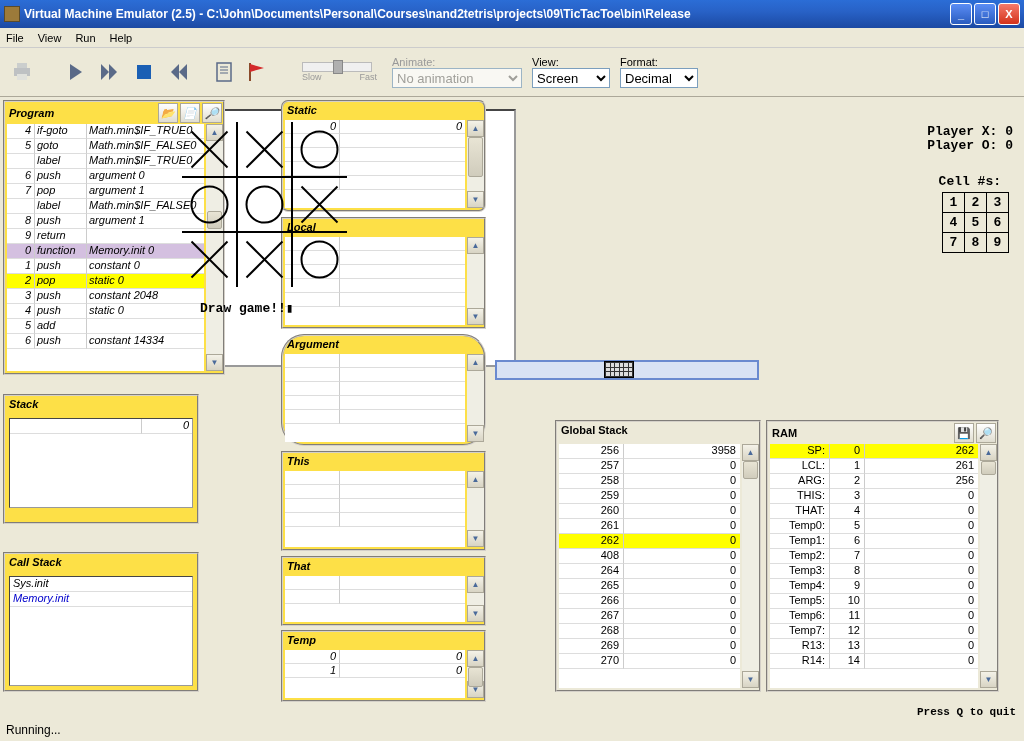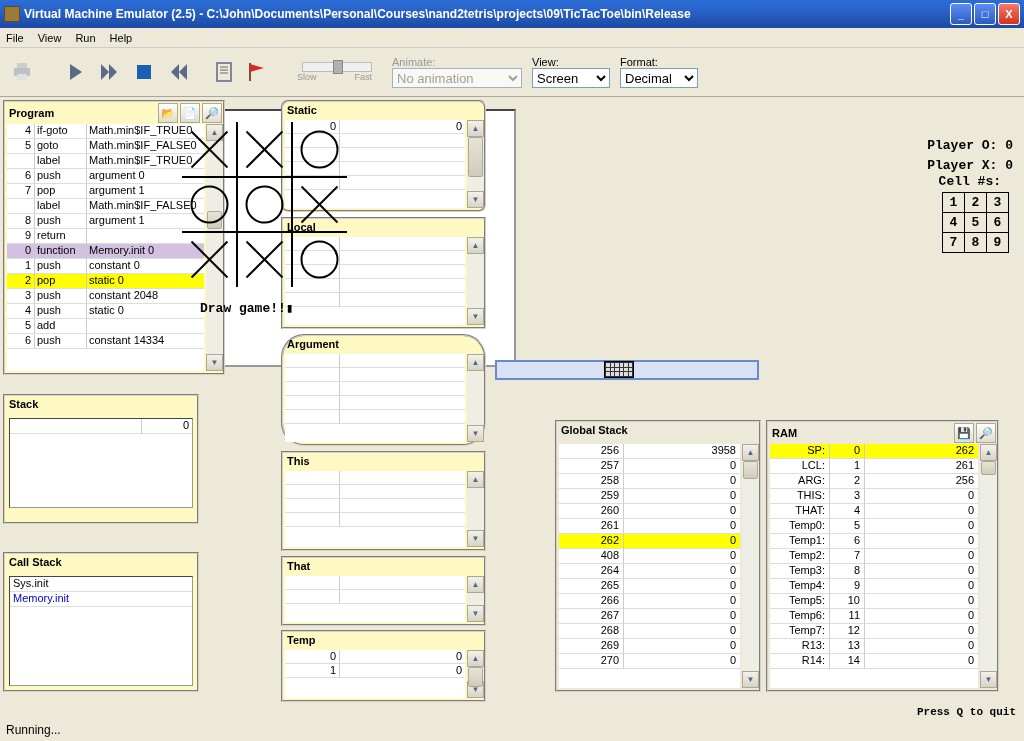--- a/index.html
+++ b/index.html
@@ -67,40 +67,41 @@
   }
   .tbbtn svg { width: 24px; height: 24px; }
   .tbbtn.disabled { opacity: 0.4; }
   .slider-area {
     display: flex; flex-direction: column; align-items: center;
     margin: 0 10px;
     color: #888;
   }
   .slider-track { width: 70px; height: 10px; border: 1px solid #bbb; background: #f0f0f0; position: relative; }
   .slider-thumb { width: 10px; height: 14px; background: #b0b0b0; position: absolute; top: -3px; left: 30px; border: 1px solid #888; }
-  .slider-labels { display: flex; justify-content: flex-end; width: 70px; font-size: 9px; color: #999; gap: 38px; }
+  .slider-labels { display: flex; justify-content: space-between; width: 70px; font-size: 9px; color: #999; gap: 38px; }
   .toolbar-labelcol { display: flex; flex-direction: column; margin-left: 10px; }
   select.tool { height: 20px; font-size: 13px; background: #fff; border: 1px solid #7b9ebd; }
   .workspace {
     position: absolute;
     top: 97px; left: 0; right: 0; bottom: 20px;
     padding: 12px;
     background: #ece9d8;
   }
   .statusbar {
     position: absolute; bottom: 0; left: 0; right: 0;
     height: 20px;
     background: #ece9d8;
     padding: 2px 6px;
     font-size: 12px;
   }
   .panel {
     position: absolute;
     border: 2px groove #d4d0c8;
-    background: #fef9c3;
+    background: #fde047;
+    font-style: italic;
   }
   .panel-title {
     font-size: 11px;
     font-weight: bold;
     padding: 2px 4px;
   }
   .hl-yellow { background: #ffff00; }
   .hl-purple { background: #d4c0e0; }
   .blue-text { color: #0000cc; }
   .scrollbar-v {
@@ -571,21 +572,21 @@
           <circle cx="32.5" cy="87.5" r="18" fill="none" stroke="black" stroke-width="2"></circle>
           <circle cx="87.5" cy="87.5" r="18" fill="none" stroke="black" stroke-width="2"></circle>
           <line x1="124.5" y1="69.5" x2="160.5" y2="105.5" stroke="black" stroke-width="2"></line>
           <line x1="160.5" y1="69.5" x2="124.5" y2="105.5" stroke="black" stroke-width="2"></line>
           <line x1="14.5" y1="124.5" x2="50.5" y2="160.5" stroke="black" stroke-width="2"></line>
           <line x1="50.5" y1="124.5" x2="14.5" y2="160.5" stroke="black" stroke-width="2"></line>
           <line x1="69.5" y1="124.5" x2="105.5" y2="160.5" stroke="black" stroke-width="2"></line>
           <line x1="105.5" y1="124.5" x2="69.5" y2="160.5" stroke="black" stroke-width="2"></line>
           <circle cx="142.5" cy="142.5" r="18" fill="none" stroke="black" stroke-width="2"></circle>
         </svg>
-      <div style="position:absolute;right:6px;top:22px;margin-top:34px;">Player X: 0</div>
+      <div style="position:absolute;right:6px;top:22px;">Player X: 0</div>
       <div style="position:absolute;right:6px;top:36px;">Player O: 0</div>
       <div style="position:absolute;right:18px;top:72px;">Cell #s:</div>
       <div id="cell-table" style="position:absolute;right:10px;top:90px;">
           <table style="border-collapse:collapse;font-family:Courier New;font-weight:bold;font-size:13px;">
             <tbody>
               <tr>
                 <td style="border:1px solid #000;width:22px;height:20px;text-align:center;">1</td>
                 <td style="border:1px solid #000;width:22px;height:20px;text-align:center;">2</td>
                 <td style="border:1px solid #000;width:22px;height:20px;text-align:center;">3</td>
               </tr>

